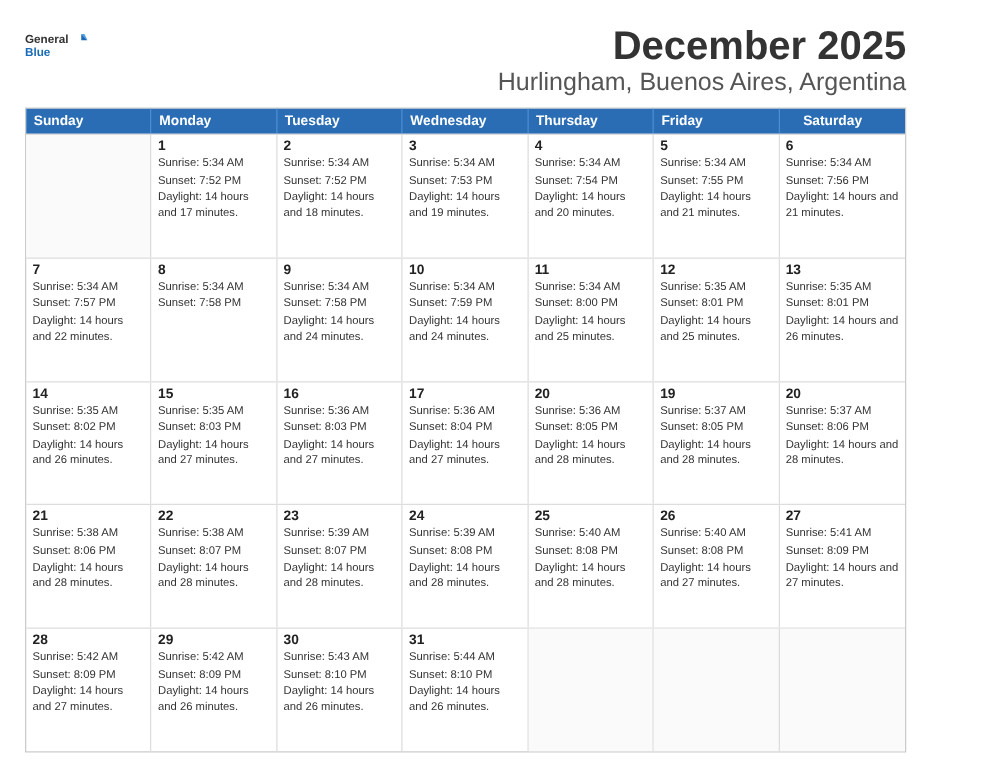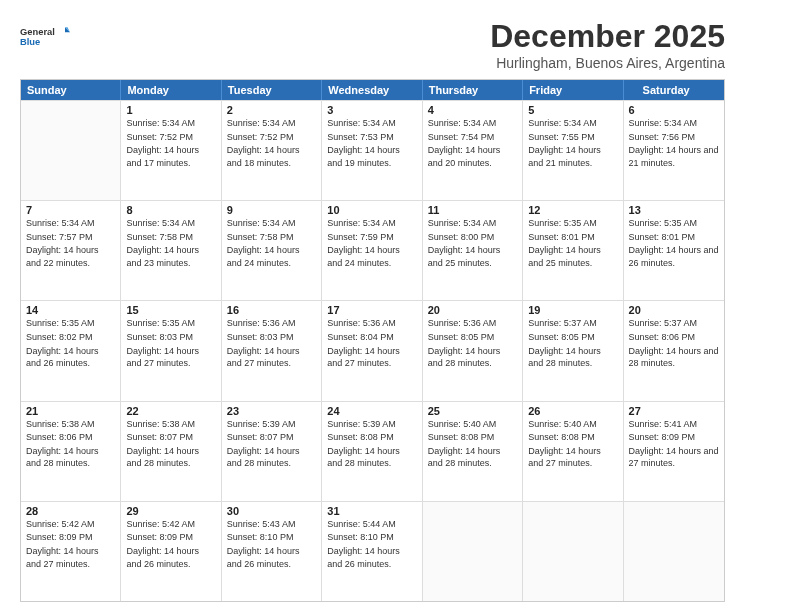--- a/index.html
+++ b/index.html
@@ -30,21 +30,21 @@
     }
     .title-block {
       text-align: right;
     }
     .main-title {
       font-size: 32px;
       font-weight: bold;
       color: #333;
     }
     .subtitle {
-      font-size: 14px;
+      font-size: 20px;
       color: #555;
     }
     .calendar {
       flex: 1;
       display: flex;
       flex-direction: column;
       border: 1px solid #ccc;
     }
     .cal-header {
       display: grid;
@@ -166,21 +166,20 @@
           <div class="cal-cell">
         <div class="cell-day">7</div>
         <div class="cell-info">Sunrise: 5:34 AM</div>
         <div class="cell-info">Sunset: 7:57 PM</div>
         <div class="cell-info">Daylight: 14 hours and 22 minutes.</div>
       </div>
           <div class="cal-cell">
         <div class="cell-day">8</div>
         <div class="cell-info">Sunrise: 5:34 AM</div>
         <div class="cell-info">Sunset: 7:58 PM</div>
-        <div class="cell-info">Daylight: 14 hours and 23 minutes.</div>
       </div>
           <div class="cal-cell">
         <div class="cell-day">9</div>
         <div class="cell-info">Sunrise: 5:34 AM</div>
         <div class="cell-info">Sunset: 7:58 PM</div>
         <div class="cell-info">Daylight: 14 hours and 24 minutes.</div>
       </div>
           <div class="cal-cell">
         <div class="cell-day">10</div>
         <div class="cell-info">Sunrise: 5:34 AM</div>

